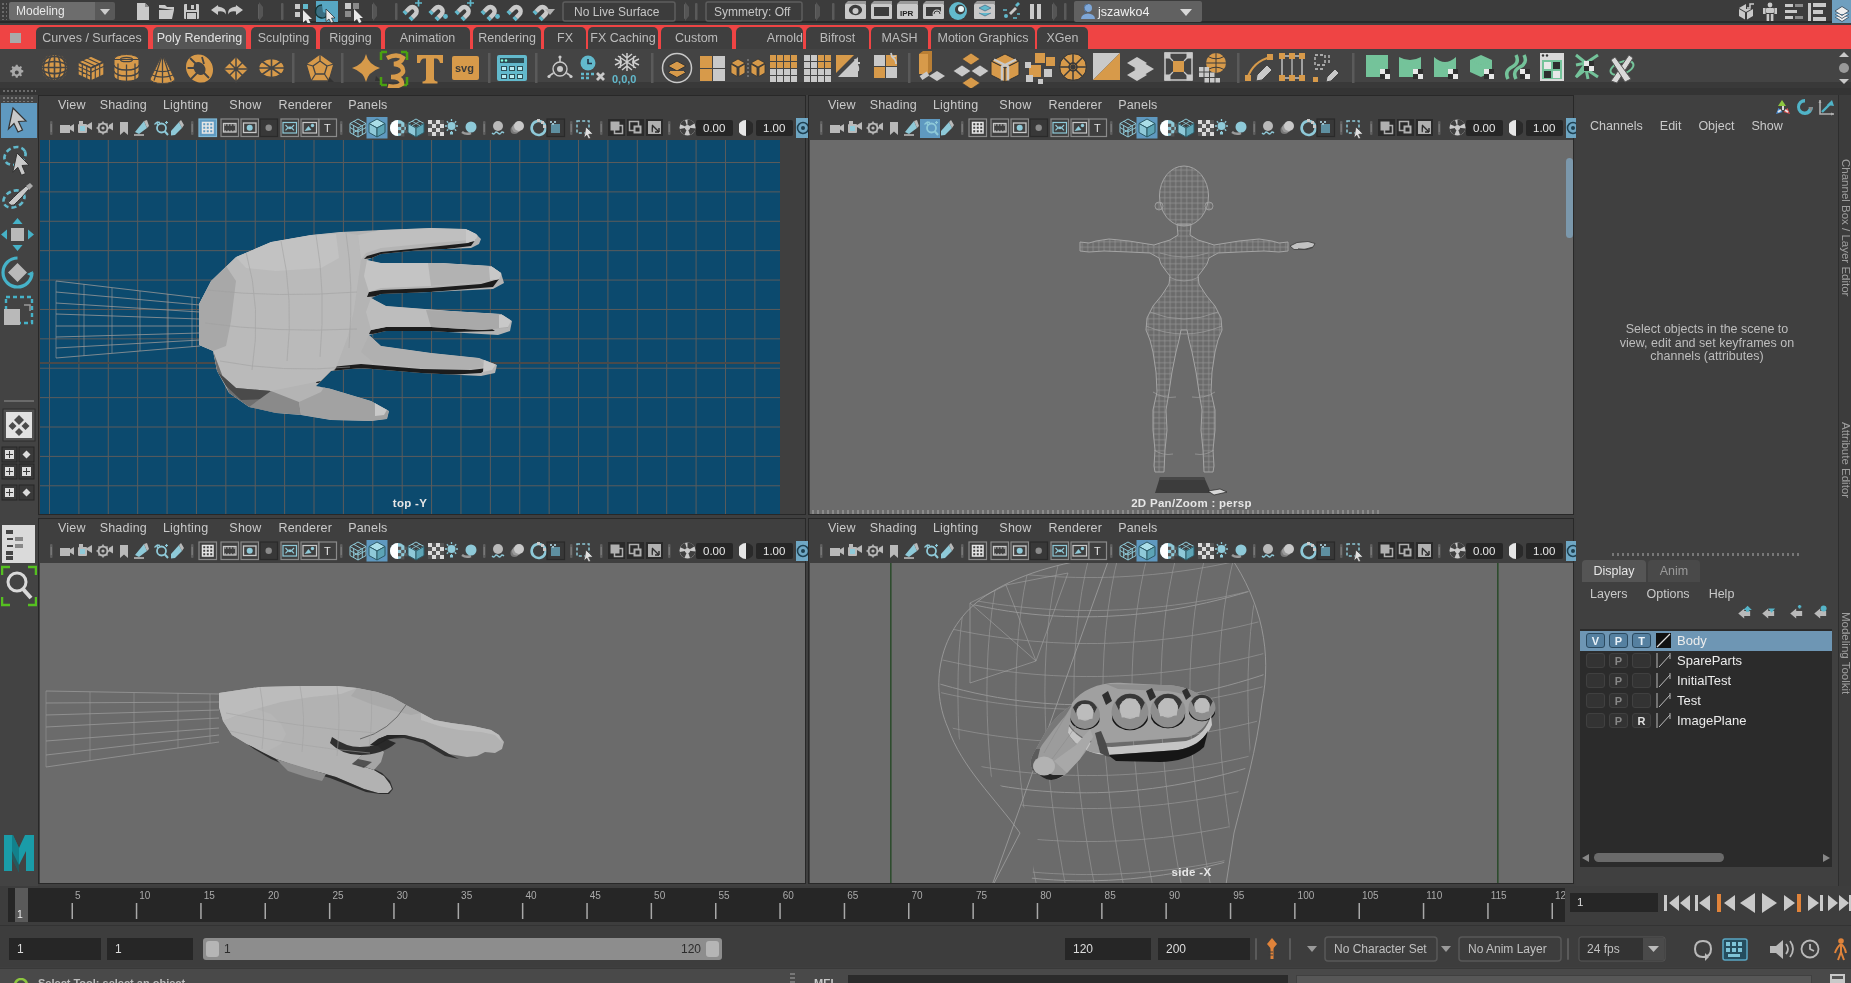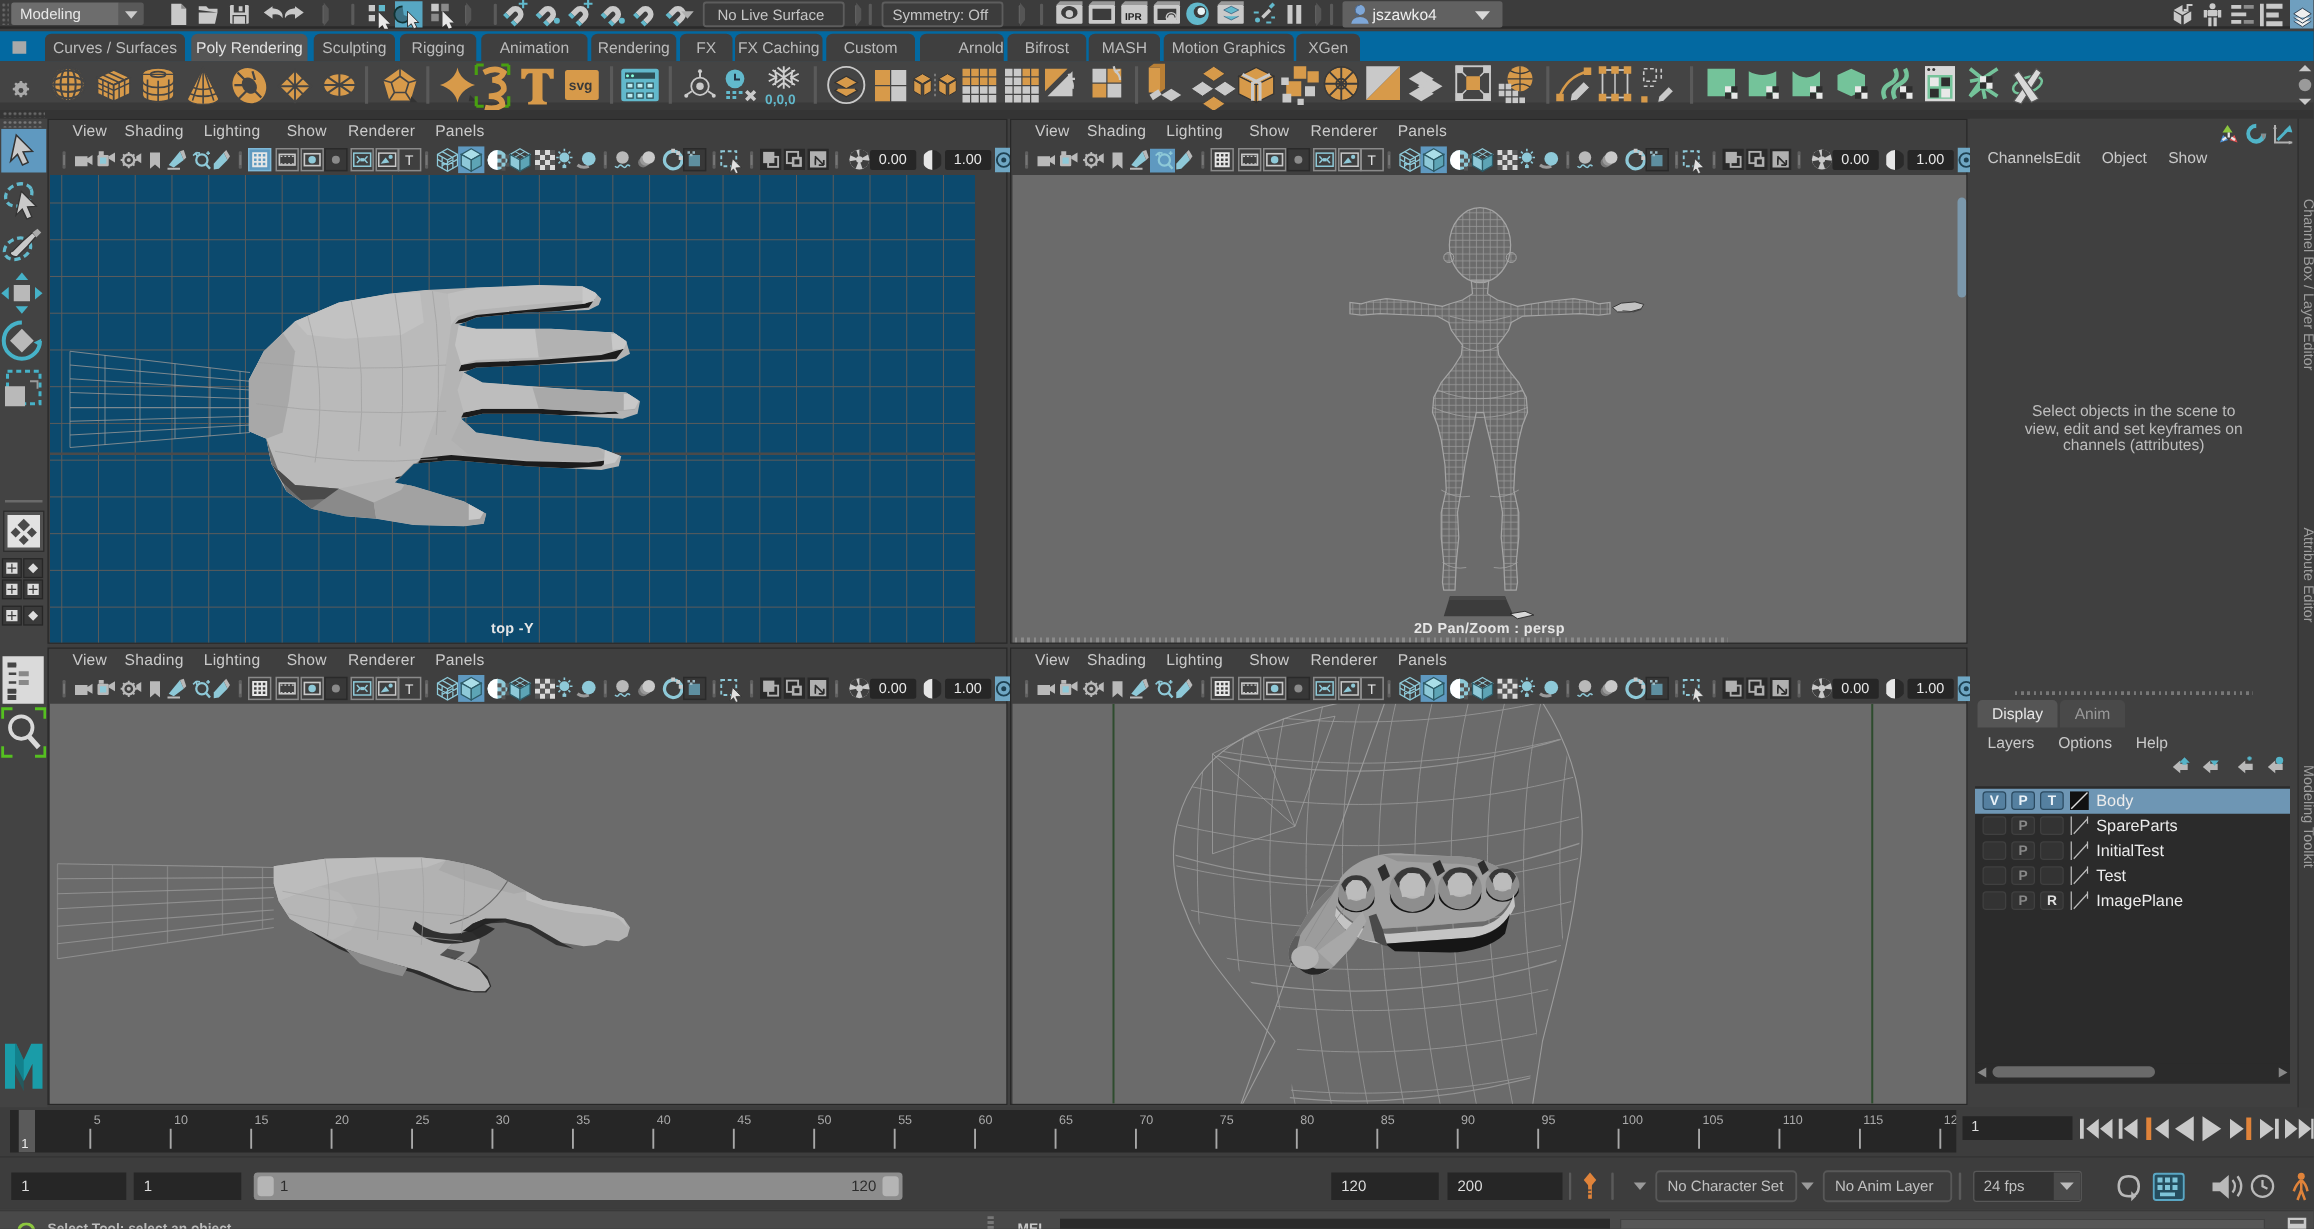--- a/index.html
+++ b/index.html
@@ -175,21 +175,21 @@
         <rect x="5" y="1" width="13" height="4"></rect>
         <rect x="5" y="8" width="10" height="4"></rect>
         <rect x="5" y="15" width="13" height="4"></rect>
       </g>
       <rect x="1832" y="0" width="19" height="23" fill="#6f9fbf"></rect>
       <g transform="translate(1834,3)">
         <path d="M1 8 l7-4.5 7 4.5 -7 4.5z M1 11 l7 4.5 7-4.5 M1 14 l7 4.5 7-4.5" fill="#eee" stroke="#345" stroke-width=".8"></path>
       </g>
     </svg>
   </div>
-<div class="abs" style="left:0;top:25px;width:1851px;height:24px;background:#0369a1">
+<div class="abs" style="left:0;top:25px;width:1851px;height:24px;background:#ef4444">
     <div class="abs" style="left:10px;top:8px;width:11px;height:10px;background:#a9a9a9"></div>
     <div class="abs" style="left:36px;top:2px;width:112px;height:22px;background:#3f3f3f;border-radius:5px 5px 0 0;color:#bcbcbc;font-size:12.5px;line-height:22px;text-align:center">Curves / Surfaces</div>
     <div class="abs" style="left:153px;top:2px;width:93px;height:22px;background:#555555;border-radius:5px 5px 0 0;color:#e2e2e2;font-size:12.5px;line-height:22px;text-align:center">Poly Rendering</div>
     <div class="abs" style="left:251px;top:2px;width:65px;height:22px;background:#3f3f3f;border-radius:5px 5px 0 0;color:#bcbcbc;font-size:12.5px;line-height:22px;text-align:center">Sculpting</div>
     <div class="abs" style="left:320px;top:2px;width:61px;height:22px;background:#3f3f3f;border-radius:5px 5px 0 0;color:#bcbcbc;font-size:12.5px;line-height:22px;text-align:center">Rigging</div>
     <div class="abs" style="left:385px;top:2px;width:85px;height:22px;background:#3f3f3f;border-radius:5px 5px 0 0;color:#bcbcbc;font-size:12.5px;line-height:22px;text-align:center">Animation</div>
     <div class="abs" style="left:473px;top:2px;width:68px;height:22px;background:#3f3f3f;border-radius:5px 5px 0 0;color:#bcbcbc;font-size:12.5px;line-height:22px;text-align:center">Rendering</div>
     <div class="abs" style="left:544px;top:2px;width:42px;height:22px;background:#3f3f3f;border-radius:5px 5px 0 0;color:#bcbcbc;font-size:12.5px;line-height:22px;text-align:center">FX</div>
     <div class="abs" style="left:588px;top:2px;width:70px;height:22px;background:#3f3f3f;border-radius:5px 5px 0 0;color:#bcbcbc;font-size:12.5px;line-height:22px;text-align:center">FX Caching</div>
     <div class="abs" style="left:661px;top:2px;width:71px;height:22px;background:#3f3f3f;border-radius:5px 5px 0 0;color:#bcbcbc;font-size:12.5px;line-height:22px;text-align:center">Custom</div>
@@ -1725,20 +1725,21 @@
         <path d="M262 142 C 252 148 242 158 236 168 L 226 186 224 196 232 182 244 166 256 152z" fill="#787878"></path>
         <path d="M226 186 C 221 194 219 200 222 206 L 228 212 227 198 230 186z" fill="#5c5c5c"></path>
         <path d="M222 206 L 232 214 C 240 219 247 217 254 212 L 243 212 232 208z" fill="#262626"></path>
         <ellipse cx="234" cy="203" rx="11" ry="9.5" fill="#b2b2b2"></ellipse>
         <path d="M244 198 L 257 210 270 196 283 174 280 166 266 182 252 192z" fill="#a8a8a8"></path>
         <path d="M285 170 L 290 190 296 193 300 194 296 180 291 168z" fill="#4a4a4a"></path>
         <g stroke="#8a8a8a" stroke-width=".7" fill="none" opacity=".8">
           <path d="M256 152 q-12 20 -22 38 M268 160 q-13 19 -26 36"></path>
         </g>
       </svg>
+      <div class="abs" style="left:0;bottom:5px;width:100%;text-align:center;color:#e6e6e6;font-size:11.5px;font-weight:bold;letter-spacing:.3px">side -X</div>
     </div>
   </div>
 <div class="abs" style="left:1576px;top:95px;width:262px;height:791px;background:#404040">
     <svg class="abs" style="left:198px;top:3px" width="60" height="18" viewBox="0 0 60 18">
       <g>
         <path d="M8 2 l4 6 h-8z" fill="#8cc63f"></path>
         <path d="M2 16 l2.5-6 4 4z" fill="#4a90d9"></path>
         <path d="M16 16 l-2.5-6 -4 4z" fill="#e05252"></path>
         <path d="M9 8 v4 M7 12 l-3 2 M11 12 l3 2" stroke="#e8e8e8" stroke-width="1.8"></path>
       </g>
@@ -1746,21 +1747,21 @@
         <path d="M9 1 A8 8 0 1 0 17 9 L13 9 A4.5 4.5 0 1 1 9 4.5z" fill="#50b4c8"></path>
         <path d="M17 9 l-4.5 0 2.5 5z" fill="#8a8a8a"></path>
       </g>
       <g transform="translate(44,0)">
         <path d="M2 2 v14 h14" stroke="#b0b0b0" stroke-width="1.6" fill="none"></path>
         <path d="M4 14 L13 5" stroke="#50b4c8" stroke-width="2.4"></path>
         <path d="M14 2 l2 6 -7-1z" fill="#50b4c8"></path>
         <path d="M2 2 l-1.5 3 h3z M16 16 l-3 -1.5 v3z" fill="#b0b0b0"></path>
       </g>
     </svg>
-    <div class="abs" style="left:14px;top:24px;color:#c9c9c9;font-size:12.5px"><span style="">Channels</span><span style="margin-right:17px">Edit</span><span style="margin-right:17px">Object</span><span>Show</span></div>
+    <div class="abs" style="left:14px;top:24px;color:#c9c9c9;font-size:12.5px"><span style="margin-right:17px">Channels</span><span style="margin-right:17px">Edit</span><span style="margin-right:17px">Object</span><span>Show</span></div>
     <div class="abs" style="left:0;top:228px;width:100%;text-align:center;color:#bdbdbd;font-size:12.5px;font-weight:normal;line-height:13.5px">Select objects in the scene to<br>view, edit and set keyframes on<br>channels (attributes)</div>
     <div class="abs" style="left:36px;top:458px;width:190px;height:3px;background:repeating-linear-gradient(90deg,#777 0 2px,transparent 2px 5px)"></div>
     <div class="abs" style="left:6px;top:465px;width:64px;height:22px;background:#555;border-radius:4px 4px 0 0;color:#e6e6e6;font-size:12.5px;line-height:22px;text-align:center">Display</div>
     <div class="abs" style="left:72px;top:465px;width:52px;height:22px;background:#494949;border-radius:4px 4px 0 0;color:#9a9a9a;font-size:12.5px;line-height:22px;text-align:center">Anim</div>
     <div class="abs" style="left:14px;top:492px;color:#c9c9c9;font-size:12.5px"><span style="margin-right:19px">Layers</span><span style="margin-right:19px">Options</span><span>Help</span></div>
     <svg class="abs" style="left:158px;top:510px" width="100" height="20" viewBox="0 0 100 20">
       <g transform="translate(0,0) scale(.85)">
         <path d="M12 4 L5 10 L12 16 V13 H19 V7 H12 Z" fill="#b9b9b9"></path>
         <path d="M17 3 v-3 l-5 5 5 5 v-3 h2 v-4z" fill="#55b4c8" transform="translate(0,0) rotate(90 16 5)"></path>
       </g>

